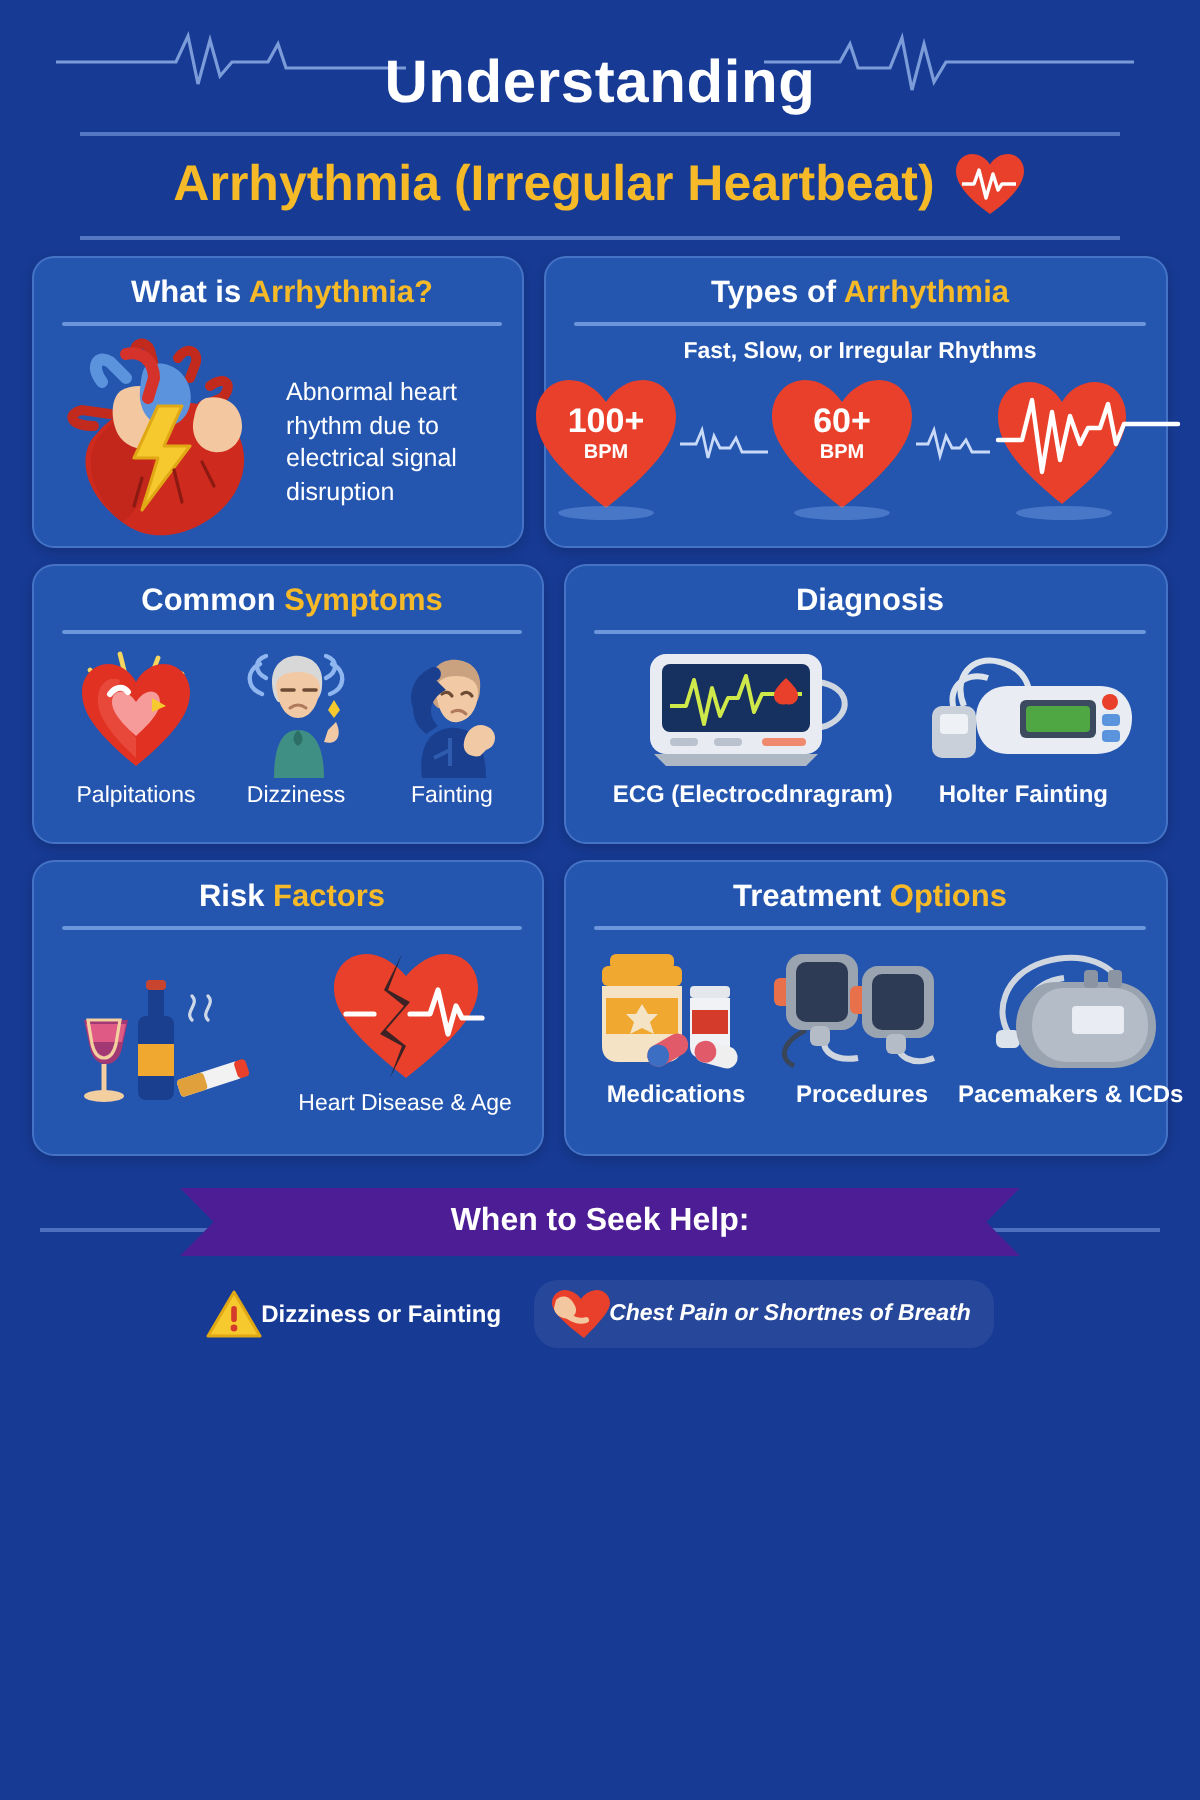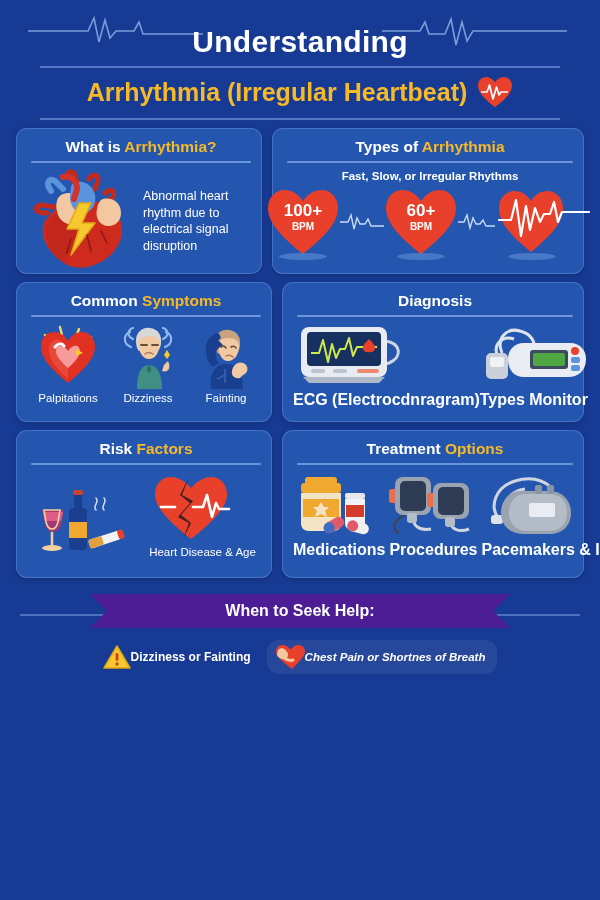--- a/index.html
+++ b/index.html
@@ -82,24 +82,24 @@
   .bpm-big { display:block; font-size:17px; line-height:1; }
   .bpm-small { display:block; font-size:10px; line-height:1.5; }
   .shadow-ell {
     position:absolute; bottom:-2px; left:50%; transform:translateX(-50%);
     width:48px; height:7px; border-radius:50%;
     background:rgba(120,160,230,.45);
   }
 
   
   .icon-row { display:flex; align-items:flex-end; justify-content:space-around; margin-top:6px; }
-  .icon-cell { display:flex; flex-direction:column; gap:3px; }
+  .icon-cell { display:flex; flex-direction:column; align-items:center; gap:3px; }
   .icon-cap { color:#ffffff; font-size:11.5px; text-align:center; line-height:1.2; white-space:nowrap; }
   .icon-cap.two { white-space:normal; width:108px; }
-  .cap-bold { font-weight:bold; font-size:16px; }
+  .cap-bold { font-weight:bold; font-size:12px; }
 
   
   .help { position:absolute; top:594px; left:0; width:600px; }
   .ribbon-line { position:absolute; top:20px; left:20px; right:20px; height:2px; background:rgba(160,195,255,.4); }
   .ribbon {
     position:relative; margin:0 auto; width:420px; height:34px;
     background:#4c1d95; color:#fff;
     display:flex; align-items:center; justify-content:center;
     font-size:16px; font-weight:bold;
     clip-path:polygon(0 0, 100% 0, 96% 50%, 100% 100%, 0 100%, 4% 50%);
@@ -319,21 +319,21 @@
               <path d="M18 34 C12 22 22 12 34 16" fill="none" stroke="#dde3ea" stroke-width="3"></path>
               <rect x="6" y="30" width="22" height="26" rx="5" fill="#c9d0da"></rect>
               <rect x="10" y="34" width="14" height="10" rx="2" fill="#eef1f6"></rect>
               <path d="M44 20 h46 c10 0 16 7 16 16 c0 11 -7 18 -18 18 h-44 c-10 0 -16 -7 -16 -18 c0 -9 6 -16 16 -16 Z" fill="#e9edf3"></path>
               <rect x="50" y="27" width="38" height="19" rx="3" fill="#3b4a5e"></rect>
               <rect x="53" y="30" width="32" height="13" rx="2" fill="#4fa744"></rect>
               <circle cx="95" cy="28" r="4" fill="#e8402a"></circle>
               <rect x="91" y="34" width="9" height="6" rx="2" fill="#5b93dd"></rect>
               <rect x="91" y="42" width="9" height="6" rx="2" fill="#5b93dd"></rect>
             </svg>
-            <div class="icon-cap cap-bold">Types Monitor</div>
+            <div class="icon-cap cap-bold">Holter Fainting</div>
           </div>
 
         </div>
       </div>
     </div>
 
     <div class="row">
 
       <div class="card c-risk">
         <div class="card-title">

